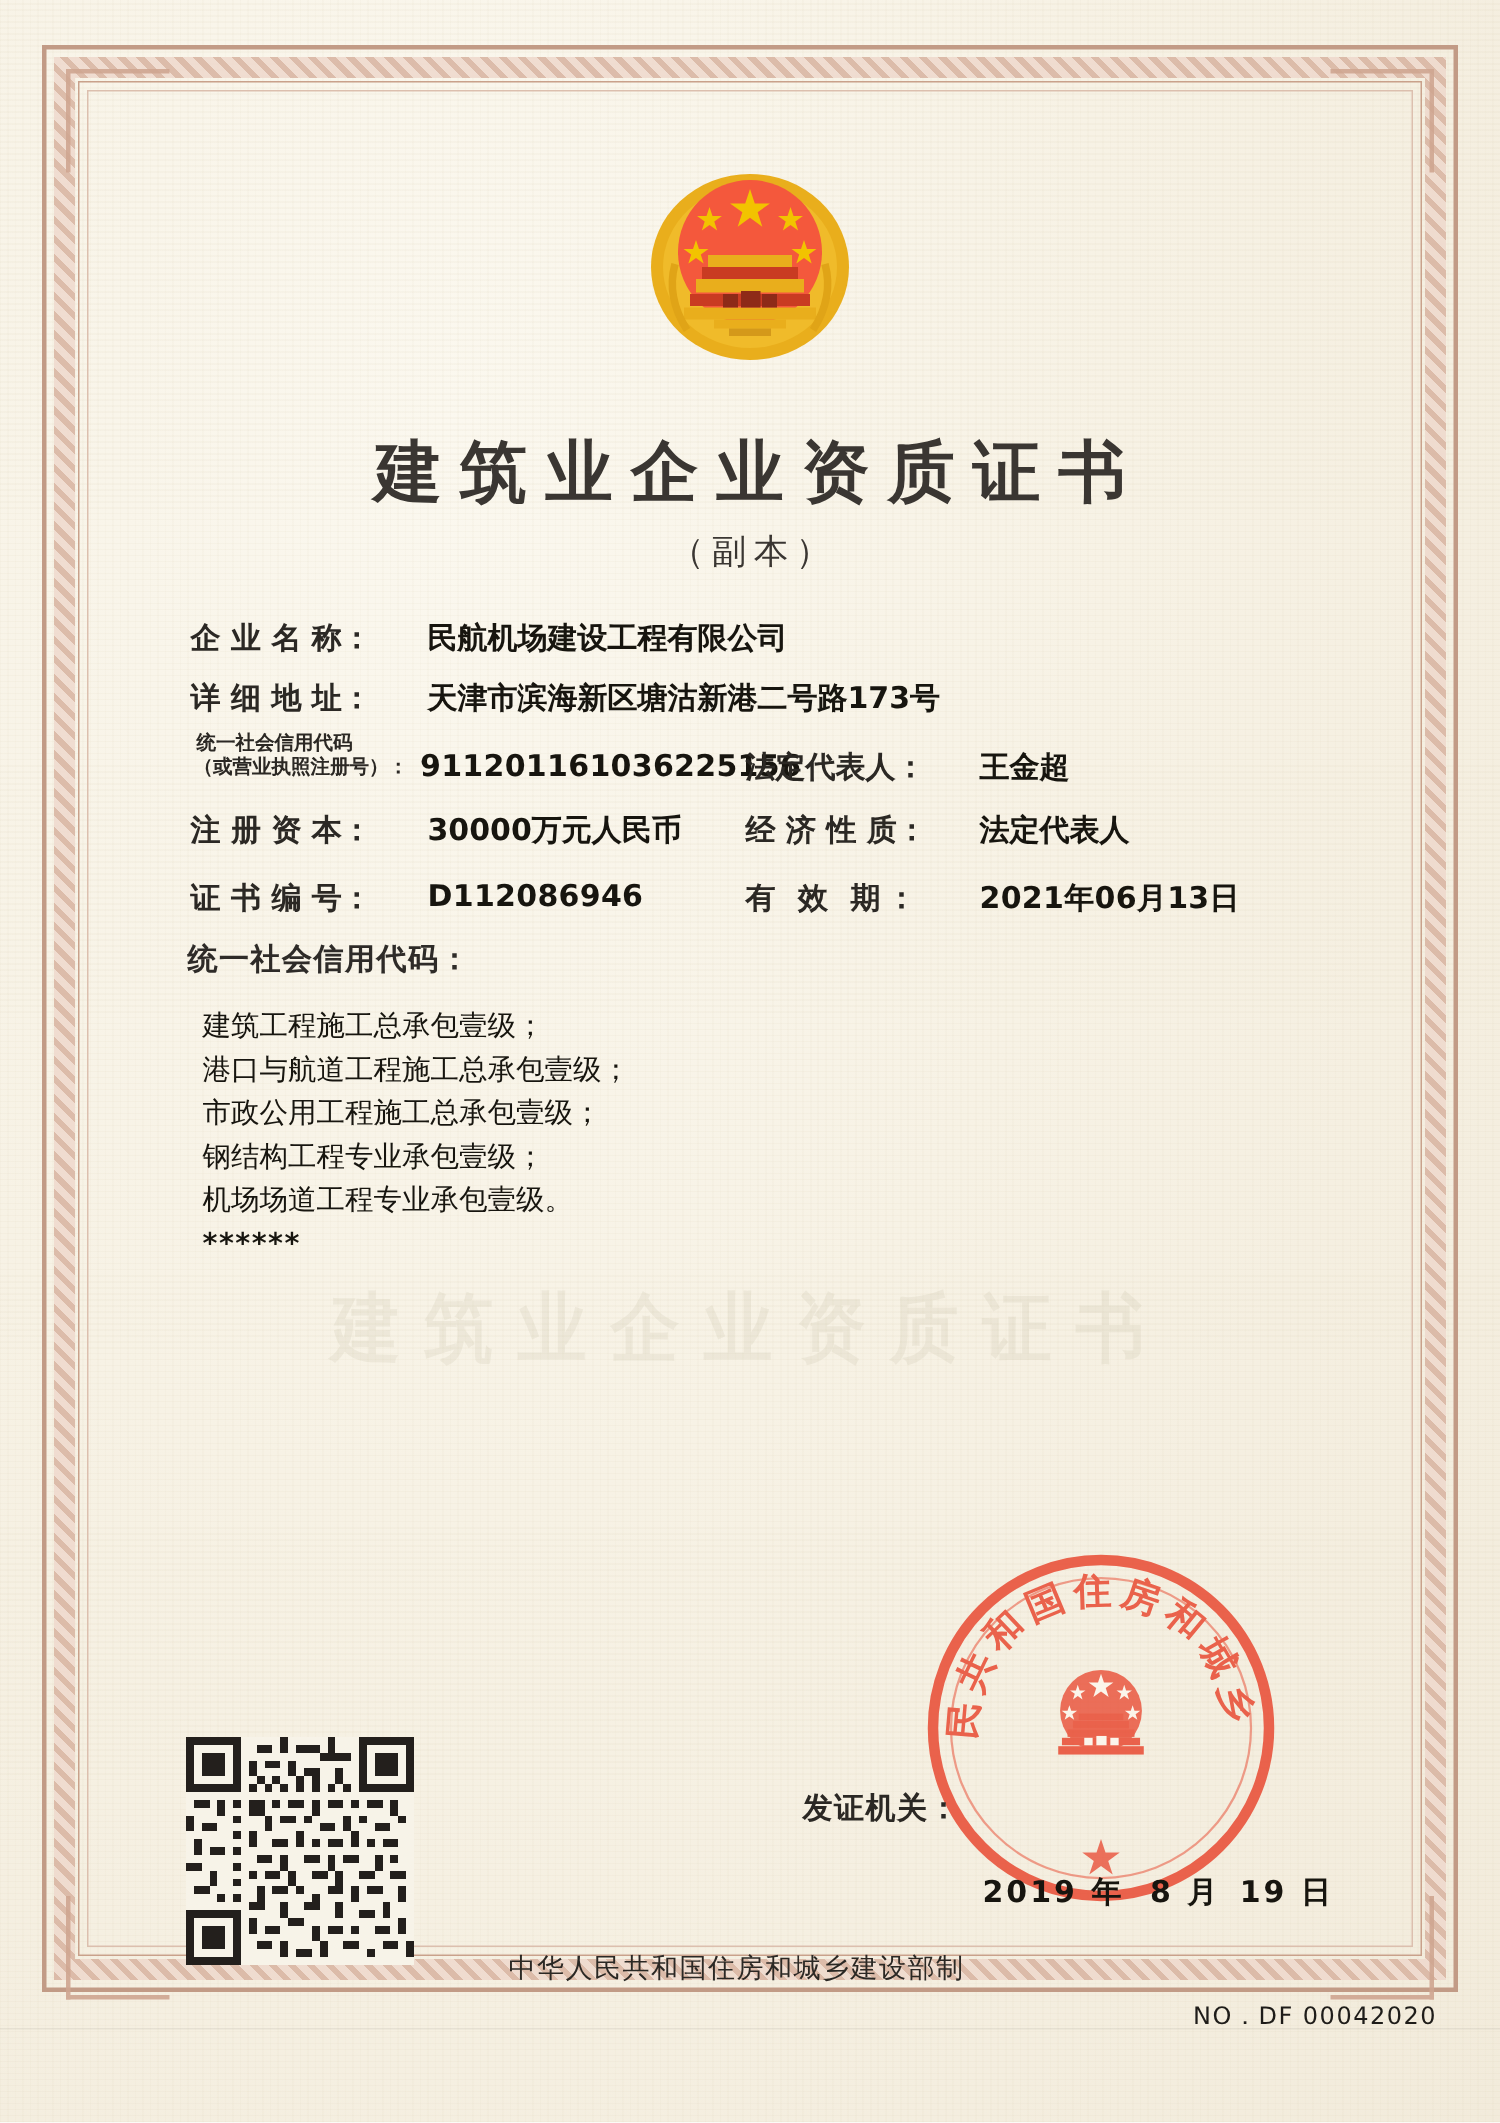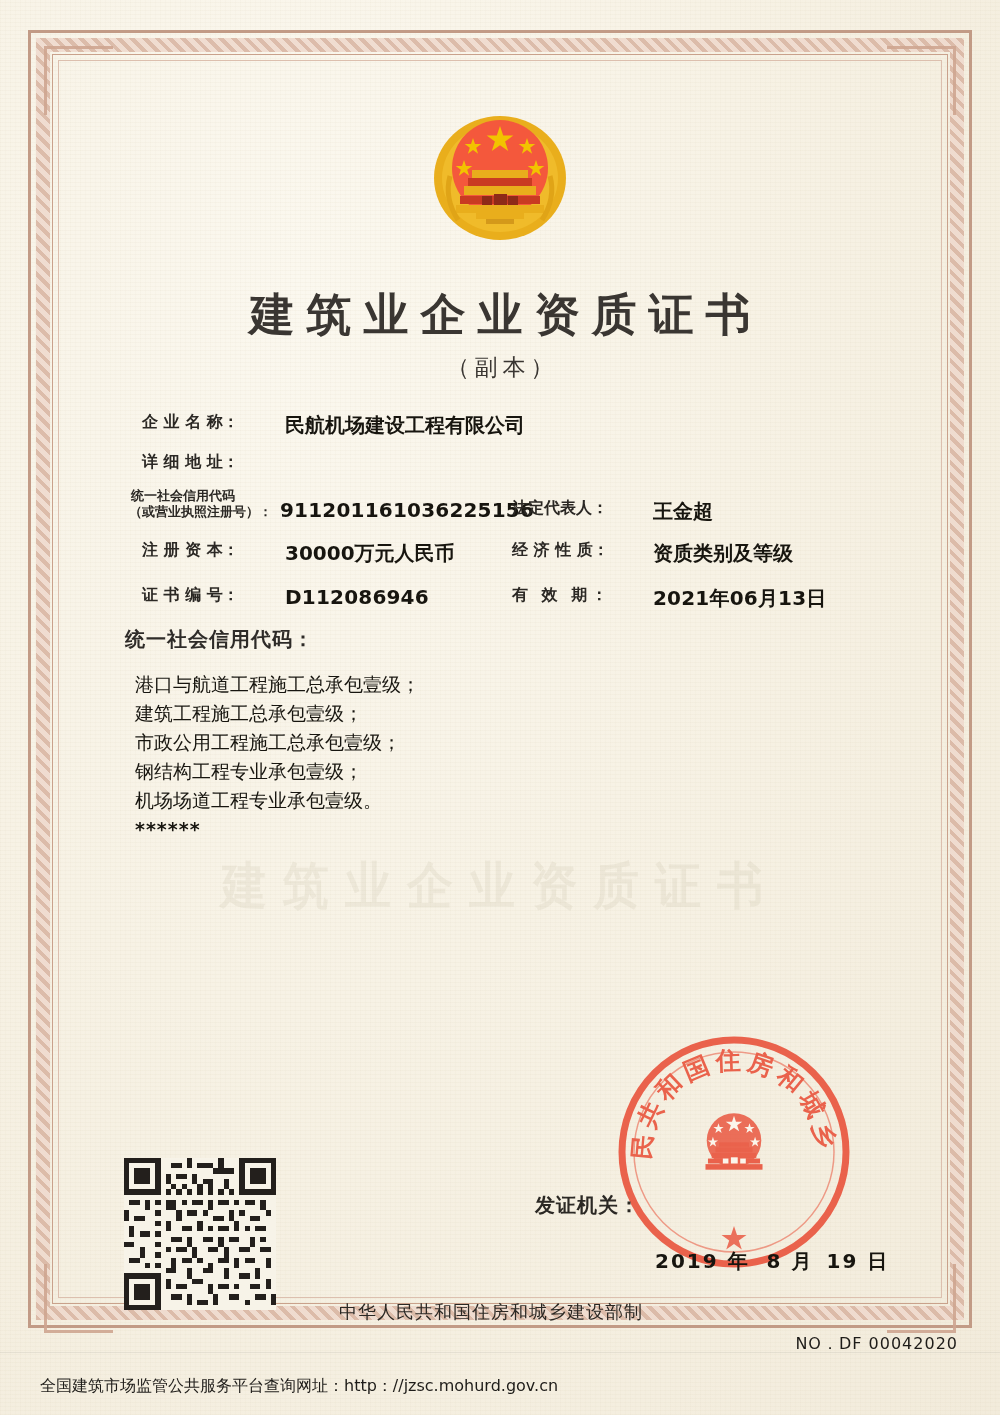--- a/index.html
+++ b/index.html
@@ -150,25 +150,24 @@
     top: 412px;
     width: 760px;
     color: #2e2b28;
   }
   .row {
     position: relative;
     height: 40px;
   }
   .lbl {
     position: absolute;
-    font-size: 16px;
+    font-size: 20px;
     font-weight: bold;
     color: #2b2824;
     white-space: nowrap;
-    margin-left: 15px;
   }
   .lbl.sp3 { letter-spacing: 4px; }
   .val {
     position: absolute;
     font-size: 20px;
     color: #17150f;
     white-space: nowrap;
     font-weight: 700;
   }
   .val.num {
@@ -331,49 +330,50 @@
 
   <div class="fields">
 
     <div class="row">
       <span class="lbl" style="left:2px; top:0;">企 业 名 称：</span>
       <span class="val" style="left:160px; top:0;">民航机场建设工程有限公司</span>
     </div>
 
     <div class="row">
       <span class="lbl" style="left:2px; top:0;">详 细 地 址：</span>
+      <span class="val" style="left:160px; top:0;">天津市滨海新区塘沽新港二号路173号</span>
     </div>
 
     <div class="row" style="height:48px;">
       <span class="small-lbl" style="left:6px; top:-4px;">统一社会信用代码</span>
       <span class="small-lbl" style="left:-6px; top:12px;margin-left:10px;">（或营业执照注册号）：</span>
       <span class="val num" style="left:155px; top:6px;">911201161036225156</span>
       <span class="lbl" style="left:372px; top:6px;">法定代表人：</span>
       <span class="val" style="left:528px; top:6px;">王金超</span>
     </div>
 
     <div class="row" style="height:45px;">
       <span class="lbl" style="left:2px; top:0;">注 册 资 本：</span>
       <span class="val" style="left:160px; top:0;">30000万元人民币</span>
       <span class="lbl" style="left:372px; top:0;">经 济 性 质：</span>
-      <span class="val" style="left:528px; top:0;">资质类别及等级</span>
+      <span class="val" style="left:528px; top:0;">法定代表人</span>
     </div>
 
     <div class="row" style="height:45px;">
       <span class="lbl" style="left:2px; top:0;">证 书 编 号：</span>
       <span class="val num" style="left:160px; top:0;">D112086946</span>
       <span class="lbl sp3" style="left:372px; top:0;">有 效 期：</span>
       <span class="val num" style="left:528px; top:0;">2021年06月13日</span>
     </div>
 
     <div class="quals-title">统一社会信用代码：</div>
 
     <div class="quals-list">
+      <div>建筑工程施工总承包壹级；</div>
       <div>港口与航道工程施工总承包壹级；</div>
-      <div>建筑工程施工总承包壹级；</div>
       <div>市政公用工程施工总承包壹级；</div>
       <div>钢结构工程专业承包壹级；</div>
       <div>机场场道工程专业承包壹级。</div>
       <div class="stars">******</div>
     </div>
   </div>
 
   <div class="qr">
     <svg viewBox="0 0 29 29" width="152" height="152" shape-rendering="crispEdges" aria-hidden="true">
       <rect width="29" height="29" fill="#f7f3e8"></rect>
@@ -551,16 +551,15 @@
     <span>年</span>
     <span style="padding-left:8px;">8</span>
     <span>月</span>
     <span style="padding-left:4px;">19</span>
     <span>日</span>
   </div>
 
   <div class="maker">中华人民共和国住房和城乡建设部制</div>
 
   <div class="footer-rule"></div>
-  <div class="footer-left">全国建筑市场监管公共服务平台查询网址：http：//jzsc.mohurd.gov.cn</div>
   <div class="footer-right">NO．DF 00042020</div>
 
 </div>
 
 </body></html>

